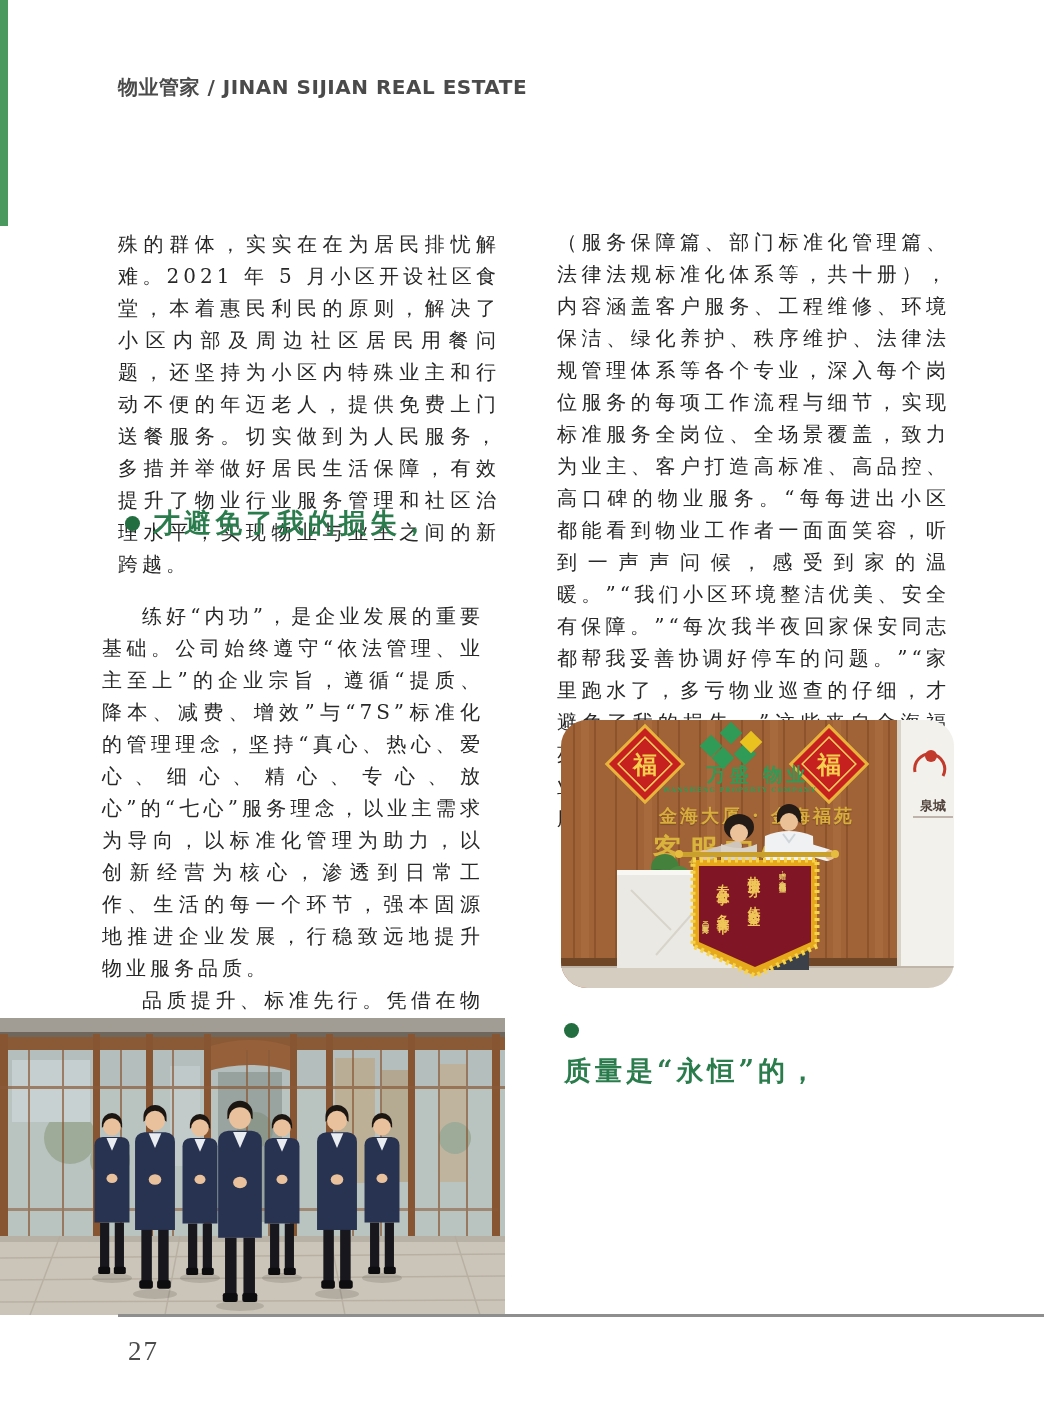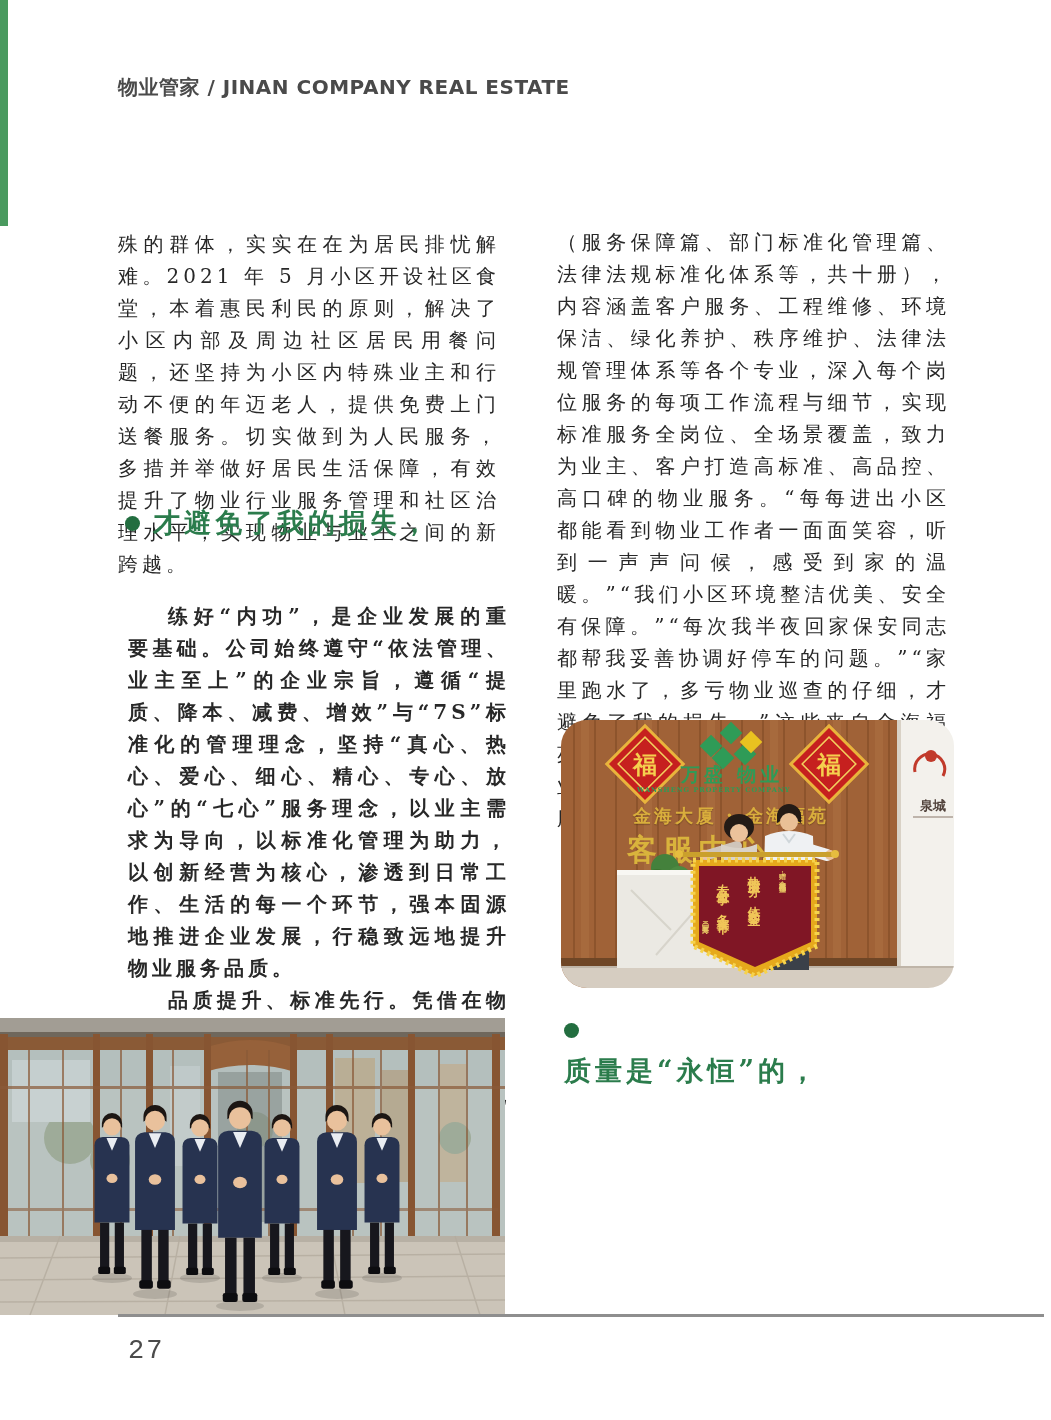--- a/index.html
+++ b/index.html
@@ -14,56 +14,56 @@
   .body-text p.indent{text-indent:2em;}
   .col-right{width:393px;}
   .green-heading{position:absolute;display:flex;gap:13px;color:#2b7c4c;font-size:27px;line-height:40px;
         font-weight:600;letter-spacing:4px;}
   .green-heading .dot{flex:none;width:15px;height:15px;border-radius:50%;background:#236e40;margin-top:13px;}
   .photo{position:absolute;}
   .photo svg{position:absolute;left:0;top:0;}
   .photo-staff{left:0;top:1018px;width:505px;height:297px;}
   .photo-banner{left:561px;top:720px;width:393px;height:268px;border-radius:26px;overflow:hidden;}
   .ovl{position:absolute;white-space:nowrap;font-weight:bold;}
-  .z2{z-index:2;} .z3{z-index:3;} .z4{z-index:4;}
+  .z2{z-index:2;padding-left:26px;} .z3{z-index:3;} .z4{z-index:4;}
   .logo-cn{left:96px;top:42px;width:150px;text-align:center;font-size:19px;letter-spacing:4px;color:#2f9b57;}
   .logo-en{left:76px;top:66px;width:190px;text-align:left;font-size:6.5px;letter-spacing:1px;color:#2f9b57;}
   .gold1{left:40px;top:84px;width:260px;text-align:center;font-size:18px;letter-spacing:3px;color:#d9ae3c;
         text-shadow:0 1px 1px rgba(0,0,0,.25);}
   .gold2{left:66px;top:110px;width:180px;font-size:30px;letter-spacing:6px;color:#d9b33c;}
   .vtext{writing-mode:vertical-rl;text-orientation:upright;}
   .pv1{left:184px;top:146px;font-size:12.5px;letter-spacing:3px;color:#f0c659;}
   .pv2{left:153px;top:154px;font-size:12.5px;letter-spacing:3px;color:#f0c659;}
   .pvs1{left:216px;top:146px;font-size:7px;letter-spacing:1px;color:#e8c764;}
   .pvs2{left:139px;top:196px;font-size:7px;letter-spacing:1px;color:#e8c764;}
   .rule{position:absolute;left:118px;top:1314px;width:926px;height:3px;background:#8e8e8e;z-index:5;}
-  .pagenum{position:absolute;left:128px;top:1336px;font-family:Liberation Mono, monospace;
+  .pagenum{position:absolute;left:128px;top:1336px;font-family:Liberation Serif, serif;
         font-size:27px;letter-spacing:2px;color:#4b4b4b;}
 </style>
 </head>
 <body>
 
 <div class="page">
 
   <div class="edge-strip"></div>
 
-  <div class="masthead">物业管家 / JINAN COMPANY REAL ESTATE</div>
+  <div class="masthead">物业管家 / JINAN SIJIAN REAL ESTATE</div>
 
   <div class="body-text" style="left:118px;top:228px;">
     <p>殊的群体，实实在在为居民排忧解难。2021 年 5 月小区开设社区食堂，本着惠民利民的原则，解决了小区内部及周边社区居民用餐问题，还坚持为小区内特殊业主和行动不便的年迈老人，提供免费上门送餐服务。切实做到为人民服务，多措并举做好居民生活保障，有效提升了物业行业服务管理和社区治理水平，实现物业与业主之间的新跨越。</p>
   </div>
 
   <div class="green-heading" style="left:125px;top:503px;">
     <span class="dot"></span>
     <div>
       <div>才避免了我的损失，</div>
     </div>
   </div>
 
-  <div class="body-text" style="left:128px;top:600px;font-weight:bold;">
+  <div class="body-text" style="left:102px;top:600px;">
     <p class="indent">练好“内功”，是企业发展的重要基础。公司始终遵守“依法管理、业主至上”的企业宗旨，遵循“提质、降本、减费、增效”与“7S”标准化的管理理念，坚持“真心、热心、爱心、细心、精心、专心、放心”的“七心”服务理念，以业主需求为导向，以标准化管理为助力，以创新经营为核心，渗透到日常工作、生活的每一个环节，强本固源地推进企业发展，行稳致远地提升物业服务品质。</p>
     <p class="indent">品质提升、标准先行。凭借在物业服务行业积累的多年经验，公司针对不同业态的服务要求，搭建了完善且实用的物业管理服务标准化体系，制定企业服务标准化图册</p>
   </div>
 
   <div class="body-text col-right" style="left:557px;top:226px;">
     <p>（服务保障篇、部门标准化管理篇、法律法规标准化体系等，共十册），内容涵盖客户服务、工程维修、环境保洁、绿化养护、秩序维护、法律法规管理体系等各个专业，深入每个岗位服务的每项工作流程与细节，实现标准服务全岗位、全场景覆盖，致力为业主、客户打造高标准、高品控、高口碑的物业服务。“每每进出小区都能看到物业工作者一面面笑容，听到一声声问候，感受到家的温暖。”“我们小区环境整洁优美、安全有保障。”“每次我半夜回家保安同志都帮我妥善协调好停车的问题。”“家里跑水了，多亏物业巡查的仔细，才避免了我的损失。”这些来自金海福苑小区里众多业主的心声，是万盛物业用心提供专业化、全方位、高品质服务的最好诠释。</p>
   </div>
 
   <div class="green-heading" style="left:564px;top:1010px;flex-direction:column;">
     <span class="dot"></span>

